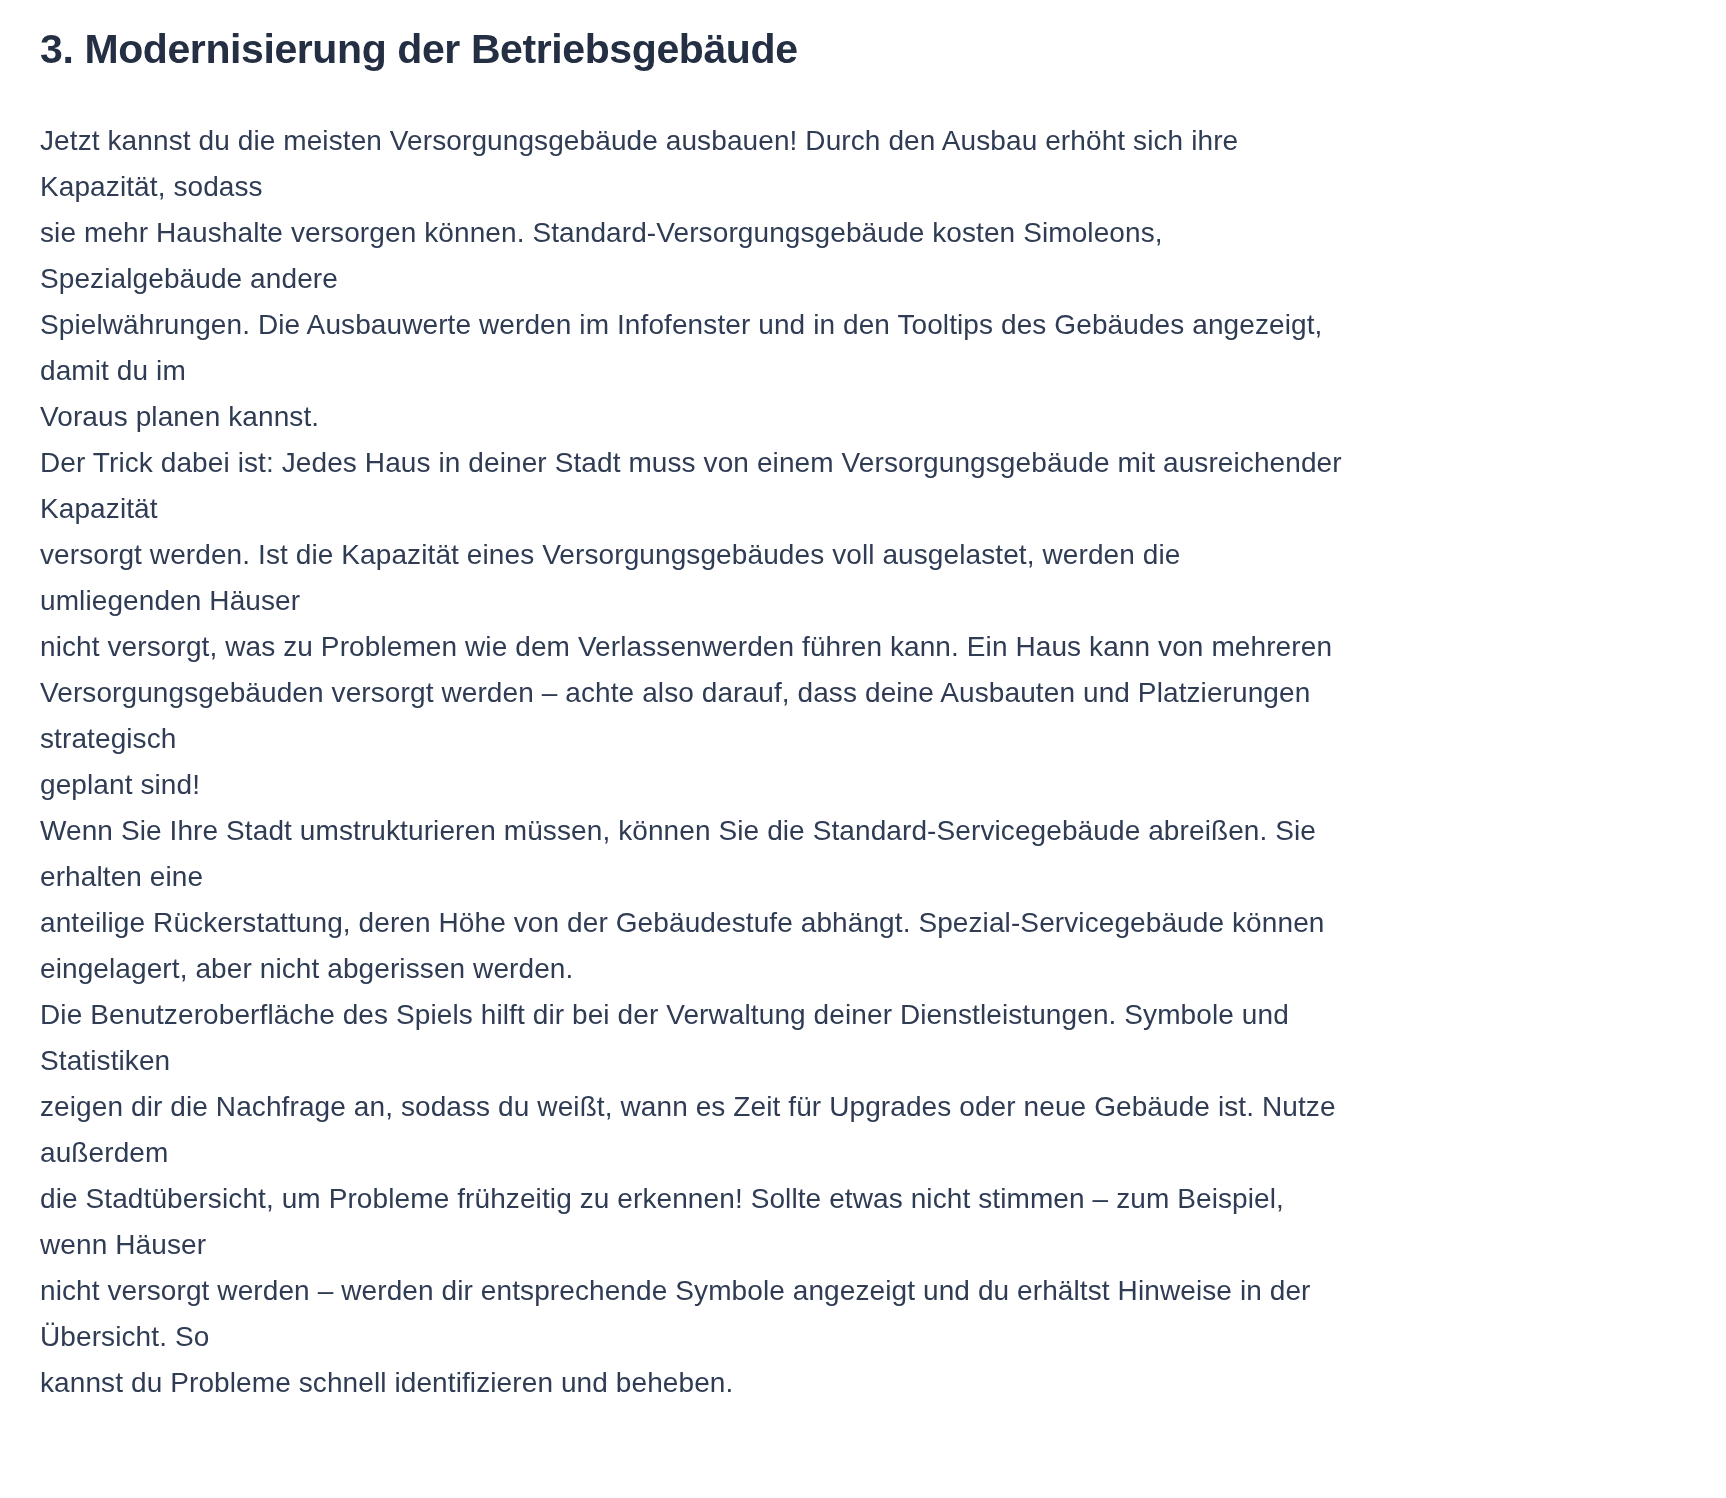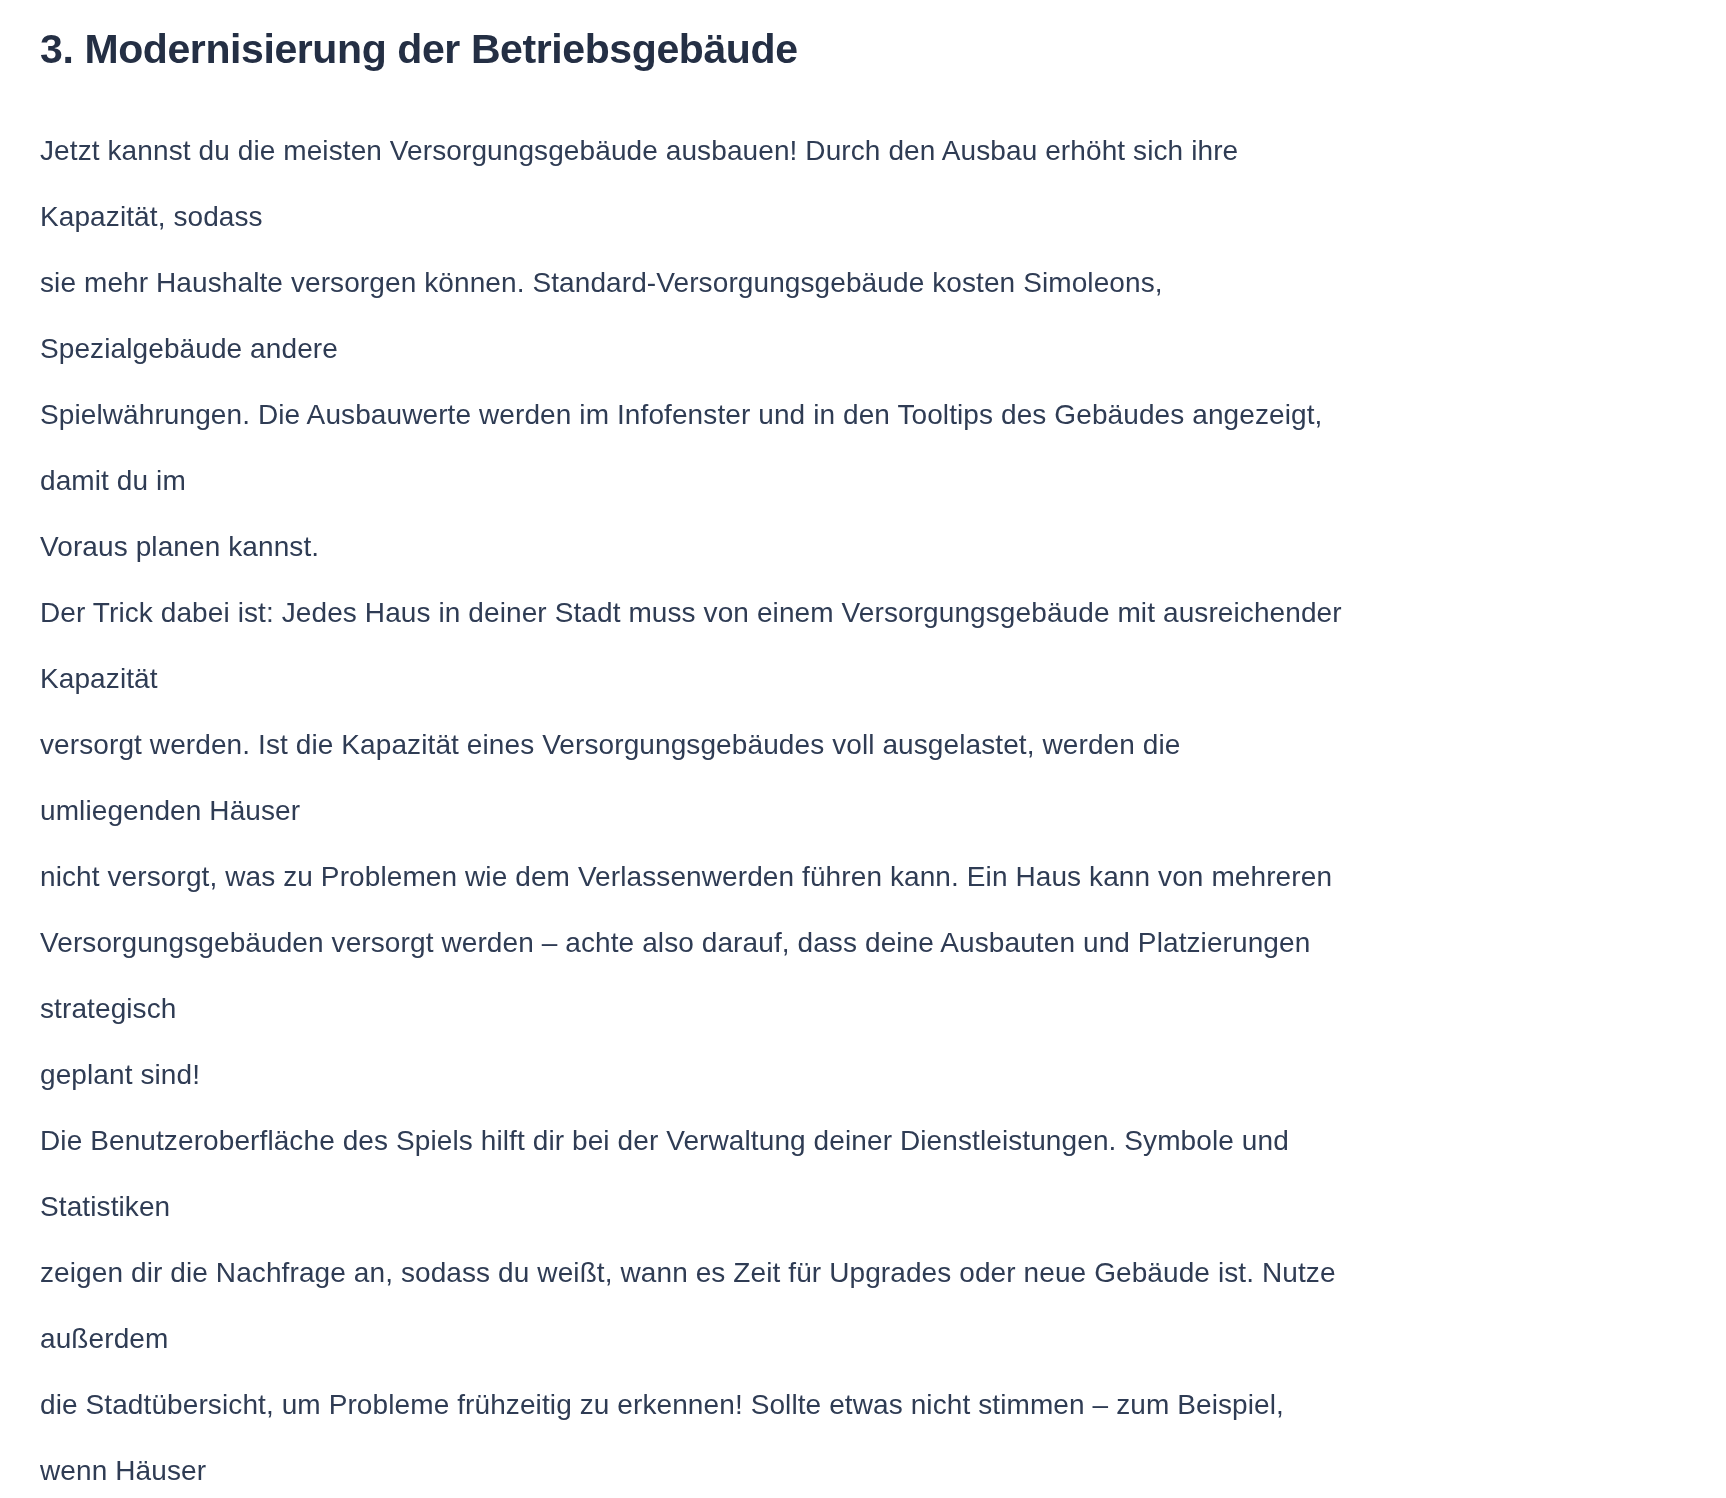--- a/index.html
+++ b/index.html
@@ -28,21 +28,21 @@
     color: #242f44;
     margin: 96px 0 44px 0;
   }
   .section:first-child .section-heading {
     margin-top: 22px;
   }
   .section-paragraph {
     font-family: "Liberation Sans", sans-serif;
     font-weight: 400;
     font-size: 28px;
-    line-height: 66px;
+    line-height: 46px;
     letter-spacing: 0.1px;
     color: #2f3c54;
     margin: 0;
     white-space: pre-line;
   }
 </style>
 </head>
 <body>
 
 <main class="article">
@@ -56,20 +56,23 @@
 
   <section class="section">
     <p class="section-paragraph">Der Trick dabei ist: Jedes Haus in deiner Stadt muss von einem Versorgungsgebäude mit ausreichender Kapazität
 versorgt werden. Ist die Kapazität eines Versorgungsgebäudes voll ausgelastet, werden die umliegenden Häuser
 nicht versorgt, was zu Problemen wie dem Verlassenwerden führen kann. Ein Haus kann von mehreren
 Versorgungsgebäuden versorgt werden – achte also darauf, dass deine Ausbauten und Platzierungen strategisch
 geplant sind!</p>
   </section>
 
   <section class="section">
+    <p class="section-paragraph">Wenn Sie Ihre Stadt umstrukturieren müssen, können Sie die Standard-Servicegebäude abreißen. Sie erhalten eine
+anteilige Rückerstattung, deren Höhe von der Gebäudestufe abhängt. Spezial-Servicegebäude können
+eingelagert, aber nicht abgerissen werden.</p>
   </section>
 
   <section class="section">
     <p class="section-paragraph">Die Benutzeroberfläche des Spiels hilft dir bei der Verwaltung deiner Dienstleistungen. Symbole und Statistiken
 zeigen dir die Nachfrage an, sodass du weißt, wann es Zeit für Upgrades oder neue Gebäude ist. Nutze außerdem
 die Stadtübersicht, um Probleme frühzeitig zu erkennen! Sollte etwas nicht stimmen – zum Beispiel, wenn Häuser
 nicht versorgt werden – werden dir entsprechende Symbole angezeigt und du erhältst Hinweise in der Übersicht. So
 kannst du Probleme schnell identifizieren und beheben.</p>
   </section>
 </main>

